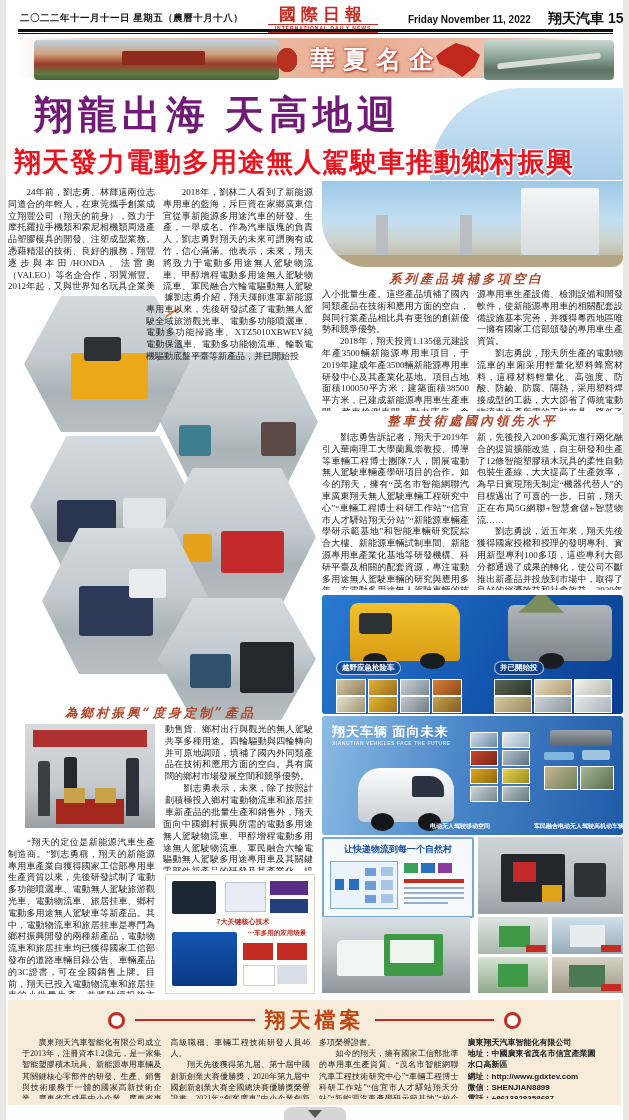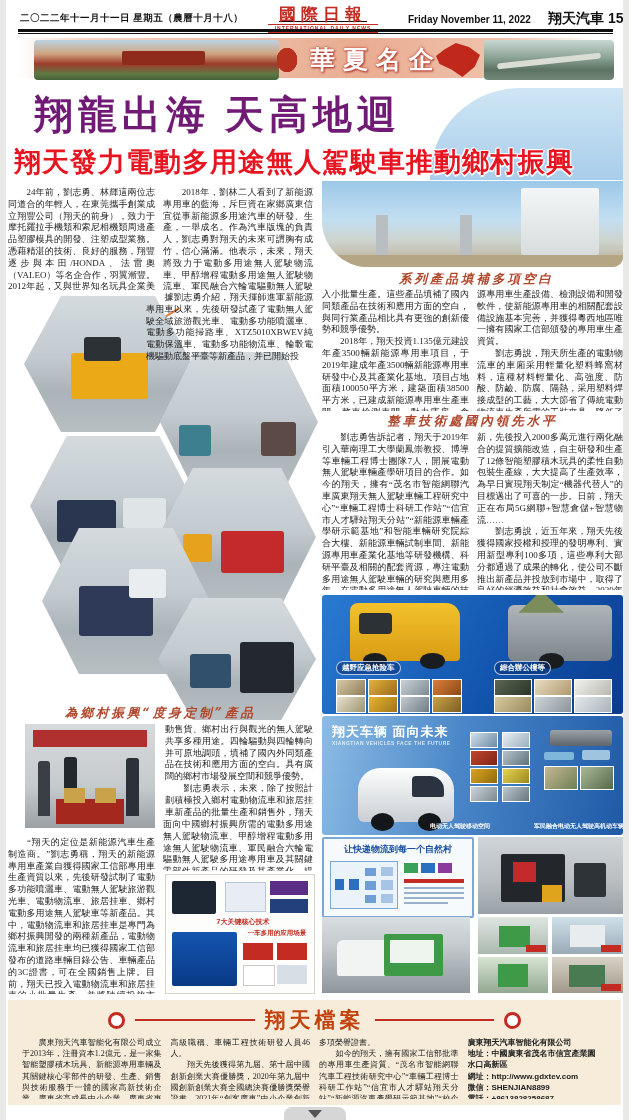--- a/index.html
+++ b/index.html
@@ -54,21 +54,21 @@
        border-top:8px solid #555;}
 </style>
 </head>
 <body>
 
 <div class="page">
   <div class="edge" style="left:0;"></div>
   <div class="edge" style="right:0;"></div>
 
   <div class="abs h-date" style="left:20px;top:12px;">二〇二二年十一月十一日 星期五（農曆十月十八）</div>
-  <div class="abs" style="left:268px;top:6px;width:110px;text-decoration:underline;">
+  <div class="abs" style="left:268px;top:6px;width:110px;">
     <div class="masthead">國際日報</div>
     <div class="masthead-sub">INTERNATIONAL DAILY NEWS</div>
   </div>
   <div class="abs h-en" style="left:408px;top:14px;">Friday November 11, 2022</div>
   <div class="abs h-sec" style="left:548px;top:11px;">翔天汽車</div>
   <div class="abs h-sec" style="left:608px;top:11px;">15</div>
   <div class="abs rule-thick" style="left:18px;right:16px;top:29px;"></div>
   <div class="abs rule-thin" style="left:18px;right:16px;top:33px;"></div>
 
   <div class="abs banner" style="left:18px;right:34px;top:38px;height:40px;">
@@ -94,21 +94,21 @@
   <div class="abs bt" style="left:8px;top:187px;width:147px;height:104px;">　　24年前，劉志勇、林輝這兩位志同道合的年輕人，在東莞攜手創業成立翔豐公司（翔天的前身），致力于摩托羅拉手機類和索尼相機類周邊產品塑膠模具的開發、注塑成型業務。憑藉精湛的技術、良好的服務，翔豐逐步與本田/HONDA、法雷奧（VALEO）等名企合作，羽翼漸豐。2012年起，又與世界知名玩具企業美高（MEGA）展開合作，奠定了翔天今日堅實的基石。</div>
   <div class="abs bt" style="left:163px;top:187px;width:150px;height:104px;">　　2018年，劉林二人看到了新能源專用車的藍海，斥巨資在家鄉廣東信宜從事新能源多用途汽車的研發、生產，一舉成名。作為汽車版塊的負責人，劉志勇對翔天的未來可謂胸有成竹，信心滿滿。他表示，未來，翔天將致力于電動多用途無人駕駛物流車、甲醇增程電動多用途無人駕駛物流車、軍民融合六輪電驅動無人駕駛多用途專用車等新能源車的研發、生產，助力鄉村振興。</div>
 
   <div class="abs ph" style="left:322px;top:181px;width:301px;height:86px;border-radius:0 0 10px 46px;
        background:linear-gradient(180deg,#9cc8e8 0%,#c2dff2 45%,#cdd3cd 70%,#b9ab8f 100%);">
     <div class="abs" style="right:8%;top:8%;width:26%;height:78%;background:linear-gradient(180deg,#f3f6f7,#d8dcdd);border-radius:2px;"></div>
     <div class="abs" style="left:18%;top:40%;width:4%;height:48%;background:#b9bec2;"></div>
     <div class="abs" style="left:46%;top:40%;width:4%;height:48%;background:#b9bec2;"></div>
     <div class="abs" style="left:0;bottom:0;width:100%;height:14%;background:#b4a584;"></div>
   </div>
-  <div class="abs script" style="left:326px;top:271px;width:301px;">系列產品填補多項空白</div>
+  <div class="abs script" style="left:316px;top:271px;width:301px;">系列產品填補多項空白</div>
 
   <div class="abs bt" style="left:322px;top:289px;width:147px;height:122px;">入小批量生產。這些產品填補了國內同類產品在技術和應用方面的空白，與同行業產品相比具有更強的創新優勢和競爭優勢。
 　　2018年，翔天投資1.135億元建設年產3500輛新能源專用車項目，于2019年建成年產3500輛新能源專用車研發中心及其產業化基地。項目占地面積100050平方米，建築面積38500平方米，已建成新能源專用車生產車間、整車檢測車間、動力庫房、倉庫、試車場、智能車輛研究院、綜合辦公樓等。其中，投資三千多萬元購置新能</div>
   <div class="abs bt" style="left:477px;top:289px;width:146px;height:122px;">源專用車生產設備、檢測設備和開發軟件，使新能源專用車的相關配套設備設施基本完善，并獲得粵西地區唯一擁有國家工信部頒發的專用車生產資質。
 　　劉志勇說，翔天所生產的電動物流車的車廂采用輕量化塑料蜂窩材料，這種材料輕量化、高強度、防酸、防鹼、防腐、隔熱，采用塑料焊接成型的工藝，大大節省了傳統電動物流車生產所需的工裝夾具，降低了和平成本，提高了生產效率。</div>
   <div class="abs script" style="left:322px;top:413px;width:301px;">整車技術處國內領先水平</div>
   <div class="abs bt" style="left:322px;top:432px;width:147px;height:158px;">　　劉志勇告訴記者，翔天于2019年引入華南理工大學蘭鳳崇教授、博導等車輛工程博士團隊7人，開展電動無人駕駛車輛產學研項目的合作。如今的翔天，擁有“茂名市智能網聯汽車廣東翔天無人駕駛車輛工程研究中心”“車輛工程博士科研工作站”“信宜市人才驛站翔天分站”“新能源車輛產學研示範基地”和智能車輛研究院綜合大樓、新能源車輛試制車間、新能源專用車產業化基地等研發機構、科研平臺及相關的配套資源，專注電動多用途無人駕駛車輛的研究與應用多年，在電動多用途無人駕駛車輛的技術研究和應用方面取得了多項關鍵核心技術的突破，產品填補了國內外同類產品在技術和應用方面的空白，整車技術更是處于國內領先水平。
 　　在發展過程中，翔天十分注重科技創</div>
   <div class="abs bt" style="left:477px;top:432px;width:146px;height:158px;">新，先後投入2000多萬元進行兩化融合的提質擴能改造，自主研發和生產了12條智能塑膠積木玩具的柔性自動包裝生產線，大大提高了生產效率，為早日實現翔天制定“機器代替人”的目標邁出了可喜的一步。日前，翔天正在布局5G網聯+智慧倉儲+智慧物流……
 　　劉志勇說，近五年來，翔天先後獲得國家授權和授理的發明專利、實用新型專利100多項，這些專利大部分都通過了成果的轉化，使公司不斷推出新產品并投放到市場中，取得了良好的經濟效益和社會效益。2020年10月至今，翔天已投入850萬元用于“電動物流車技改項目”，包括投入電動物流車上裝成型裝備、工裝、夾具成套裝備等。</div>
@@ -187,21 +187,21 @@
     <div class="thumb" style="left:110px;top:84px;width:28px;height:15px;background:linear-gradient(135deg,#d77f3a,#8e4a16);"></div>
     <div class="thumb" style="left:14px;top:101px;width:28px;height:15px;background:linear-gradient(135deg,#e8e2cf,#9e946f);"></div>
     <div class="thumb" style="left:46px;top:101px;width:28px;height:15px;background:linear-gradient(135deg,#e3b62c,#a3731a);"></div>
     <div class="thumb" style="left:78px;top:101px;width:28px;height:15px;background:linear-gradient(135deg,#c4cbd1,#6f7b84);"></div>
     <div class="thumb" style="left:110px;top:101px;width:28px;height:15px;background:linear-gradient(135deg,#caa24a,#7c5e22);"></div>
 
     <div class="abs" style="left:186px;top:10px;width:104px;height:56px;background:linear-gradient(180deg,#aeb6ba,#7d868c);border-radius:6px;">
       <div class="abs" style="left:10%;top:-26%;width:44%;height:40%;background:#7a8d5a;clip-path:polygon(0 100%,50% 0,100% 100%);"></div>
       <div class="abs" style="left:30%;bottom:-8px;width:24%;height:16px;background:#1a1d20;border-radius:50%;"></div>
     </div>
-    <div class="chip" style="left:172px;top:66px;">綜合辦公樓等</div>
+    <div class="chip" style="left:172px;top:66px;">并已開始投</div>
     <div class="thumb" style="left:172px;top:84px;width:36px;height:15px;background:linear-gradient(135deg,#5a6652,#2c352a);"></div>
     <div class="thumb" style="left:212px;top:84px;width:36px;height:15px;background:linear-gradient(135deg,#e8dcc2,#b09a6e);"></div>
     <div class="thumb" style="left:252px;top:84px;width:36px;height:15px;background:linear-gradient(135deg,#f2f2ee,#b8b8b0);"></div>
     <div class="thumb" style="left:172px;top:101px;width:36px;height:15px;background:linear-gradient(135deg,#d8c9a0,#9a8a5e);"></div>
     <div class="thumb" style="left:212px;top:101px;width:36px;height:15px;background:linear-gradient(135deg,#cfd6da,#8a949a);"></div>
     <div class="thumb" style="left:252px;top:101px;width:36px;height:15px;background:linear-gradient(135deg,#e4e8ea,#aab4ba);"></div>
   </div>
 
   <div class="abs ph" style="left:322px;top:716px;width:301px;height:119px;background:linear-gradient(100deg,#8cbce4 0%,#4a86c8 45%,#1f5aa8 100%);border-radius:3px;">
     <div class="abs" style="left:10px;top:8px;color:#fff;font:bold 13px/15px 'Liberation Sans',sans-serif;letter-spacing:1px;">翔天车辆  面向未来</div>

